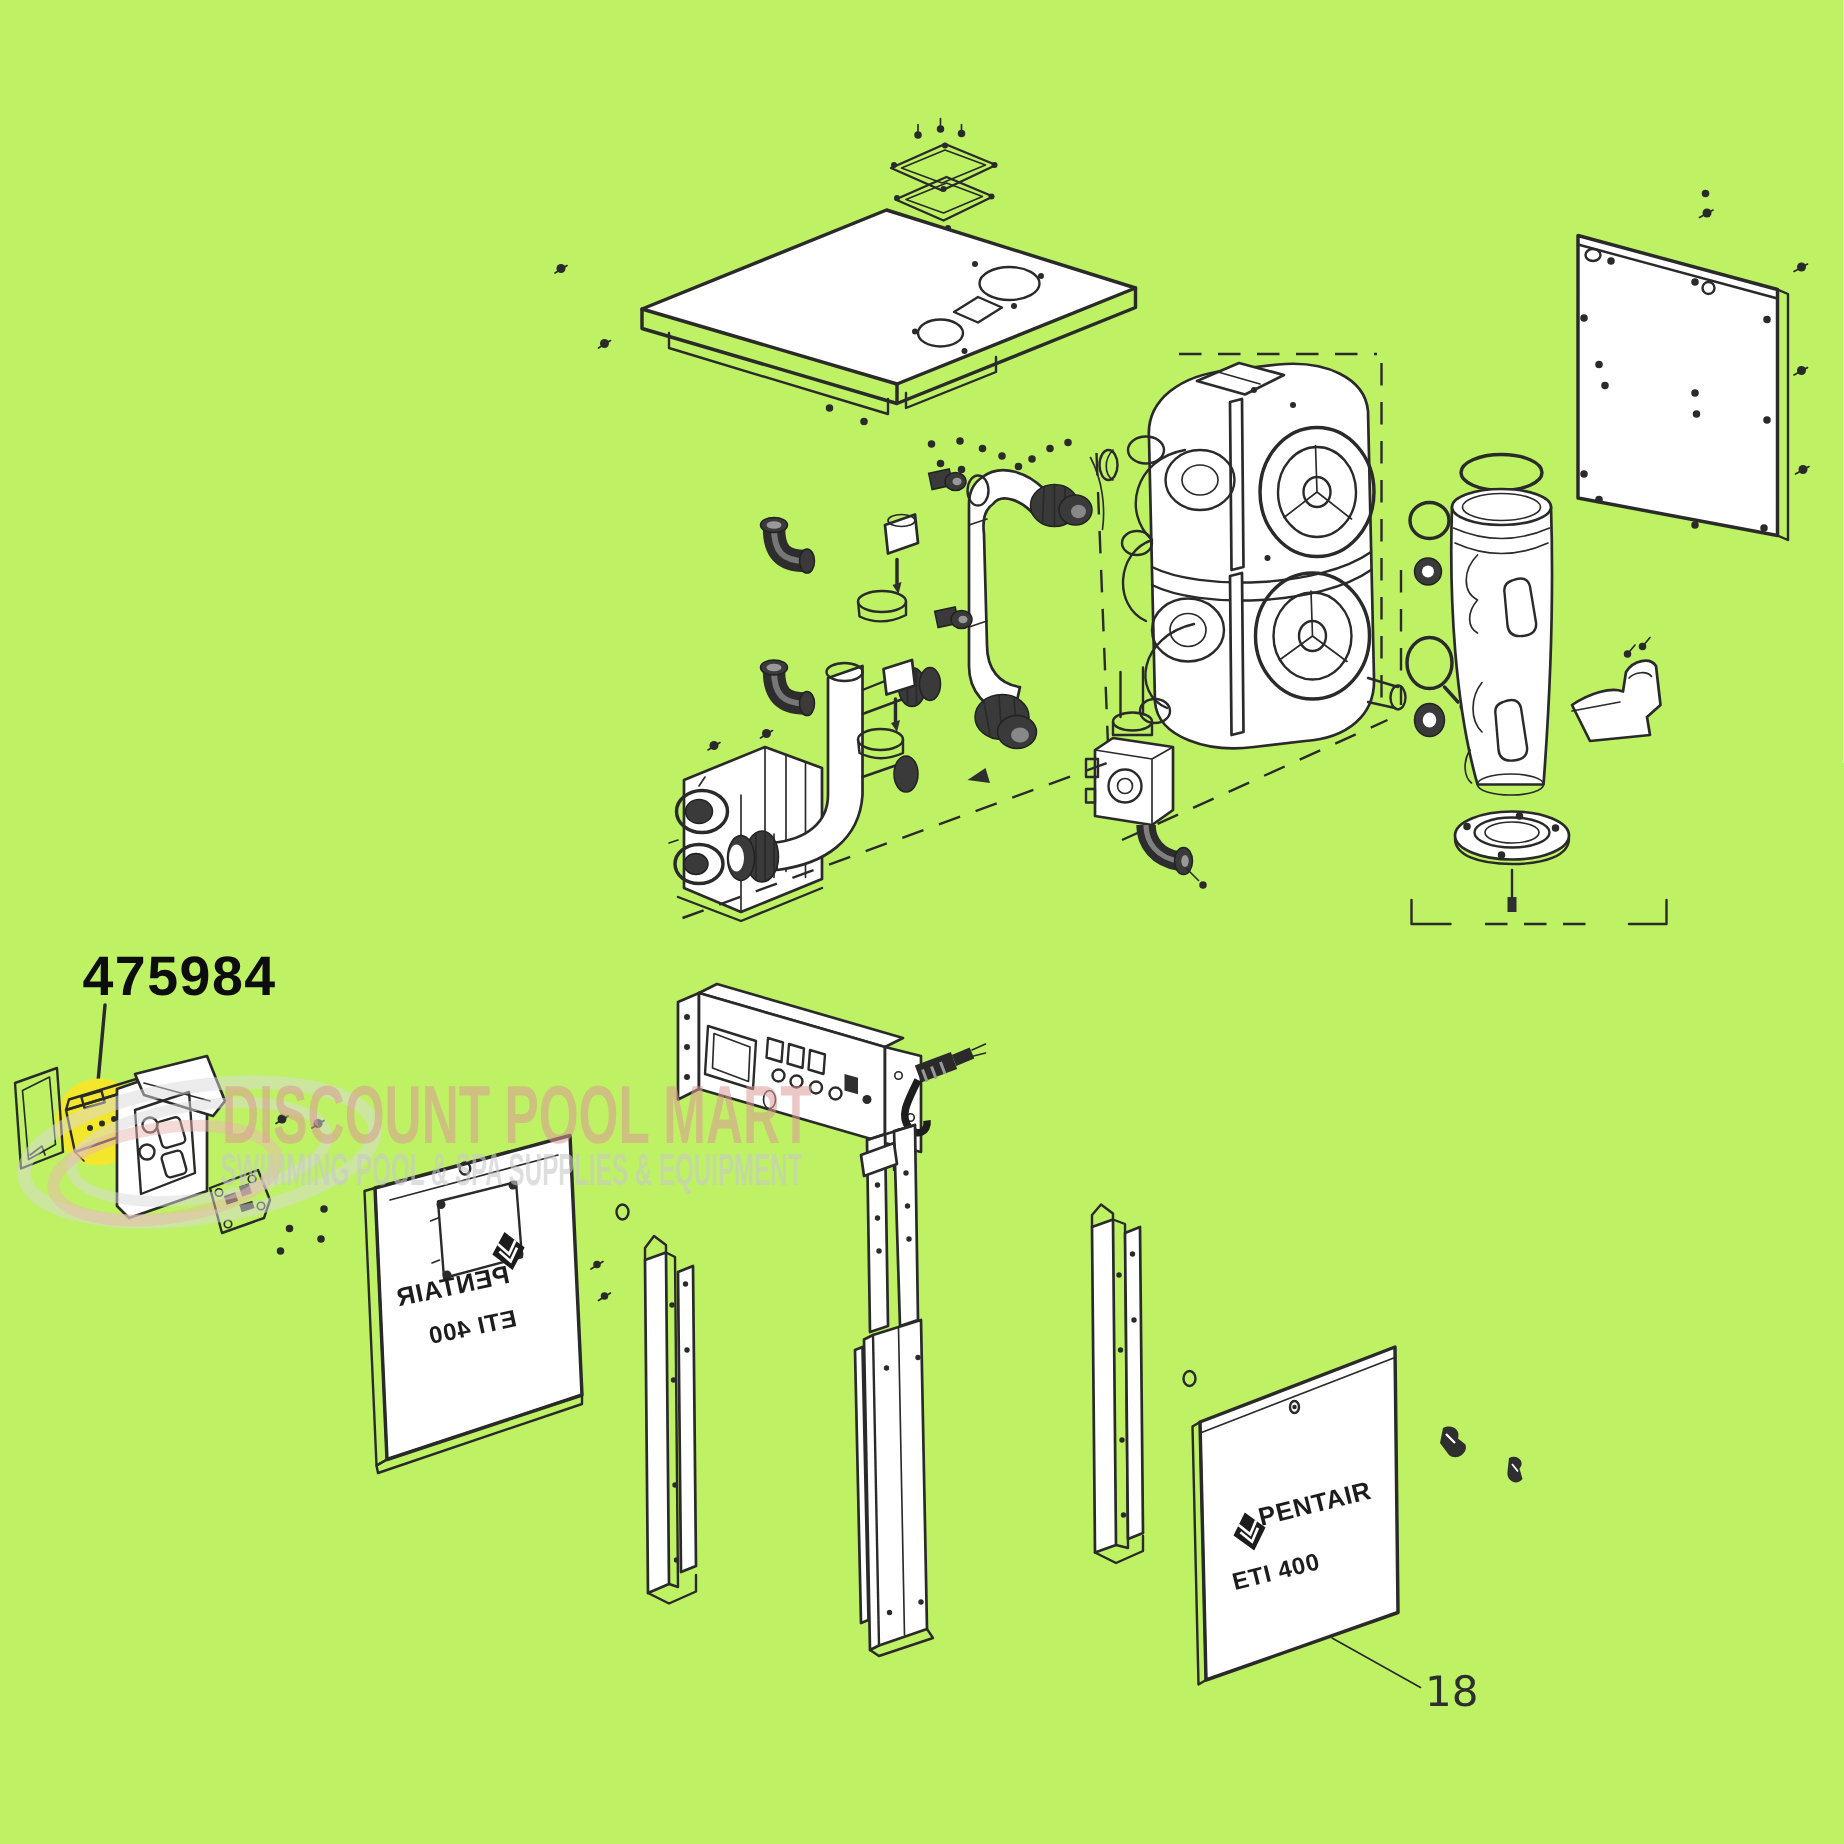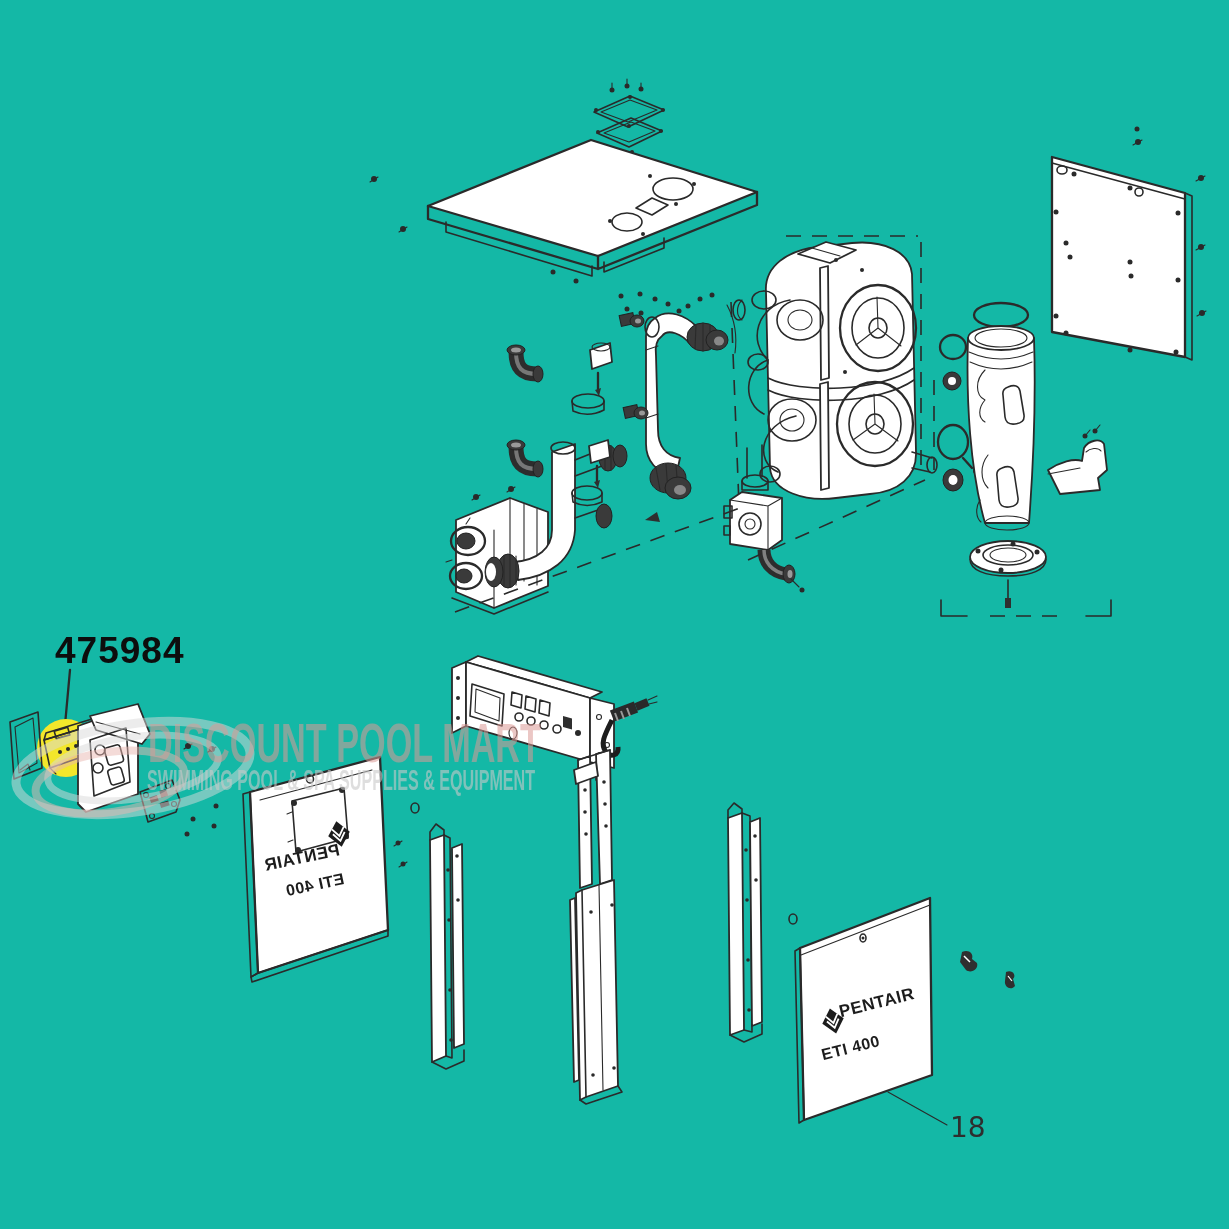--- a/index.html
+++ b/index.html
@@ -1,16 +1,16 @@
 <!DOCTYPE html>
 <html><head>
 <meta charset="utf-8">
 <style>
   html,body{margin:0;padding:0;background:#fff;}
-  .stage{position:relative;width:1229px;height:1229px;background:#14b8a6;overflow:hidden;}
+  .stage{position:relative;width:1229px;height:1229px;background:#bef264;overflow:hidden;}
   svg{display:block;}
   .ln{fill:none;stroke:#2a2a2a;stroke-width:1.6;stroke-linejoin:round;stroke-linecap:round;}
   .lnt{fill:none;stroke:#2a2a2a;stroke-width:1.1;stroke-linejoin:round;stroke-linecap:round;}
   .ln2{fill:none;stroke:#2a2a2a;stroke-width:2.3;stroke-linejoin:round;stroke-linecap:round;}
   .fw{fill:#fff;stroke:#2a2a2a;stroke-width:1.8;stroke-linejoin:round;}
   .fw2{fill:#fff;stroke:#2a2a2a;stroke-width:2.3;stroke-linejoin:round;}
   .dk{fill:#2f2f2f;stroke:none;}
   .dk2{fill:#3a3a3a;stroke:#222;stroke-width:1;}
   .dot{fill:#2a2a2a;}
   .dash{fill:none;stroke:#2a2a2a;stroke-width:1.6;stroke-dasharray:15 11;stroke-linecap:butt;}

